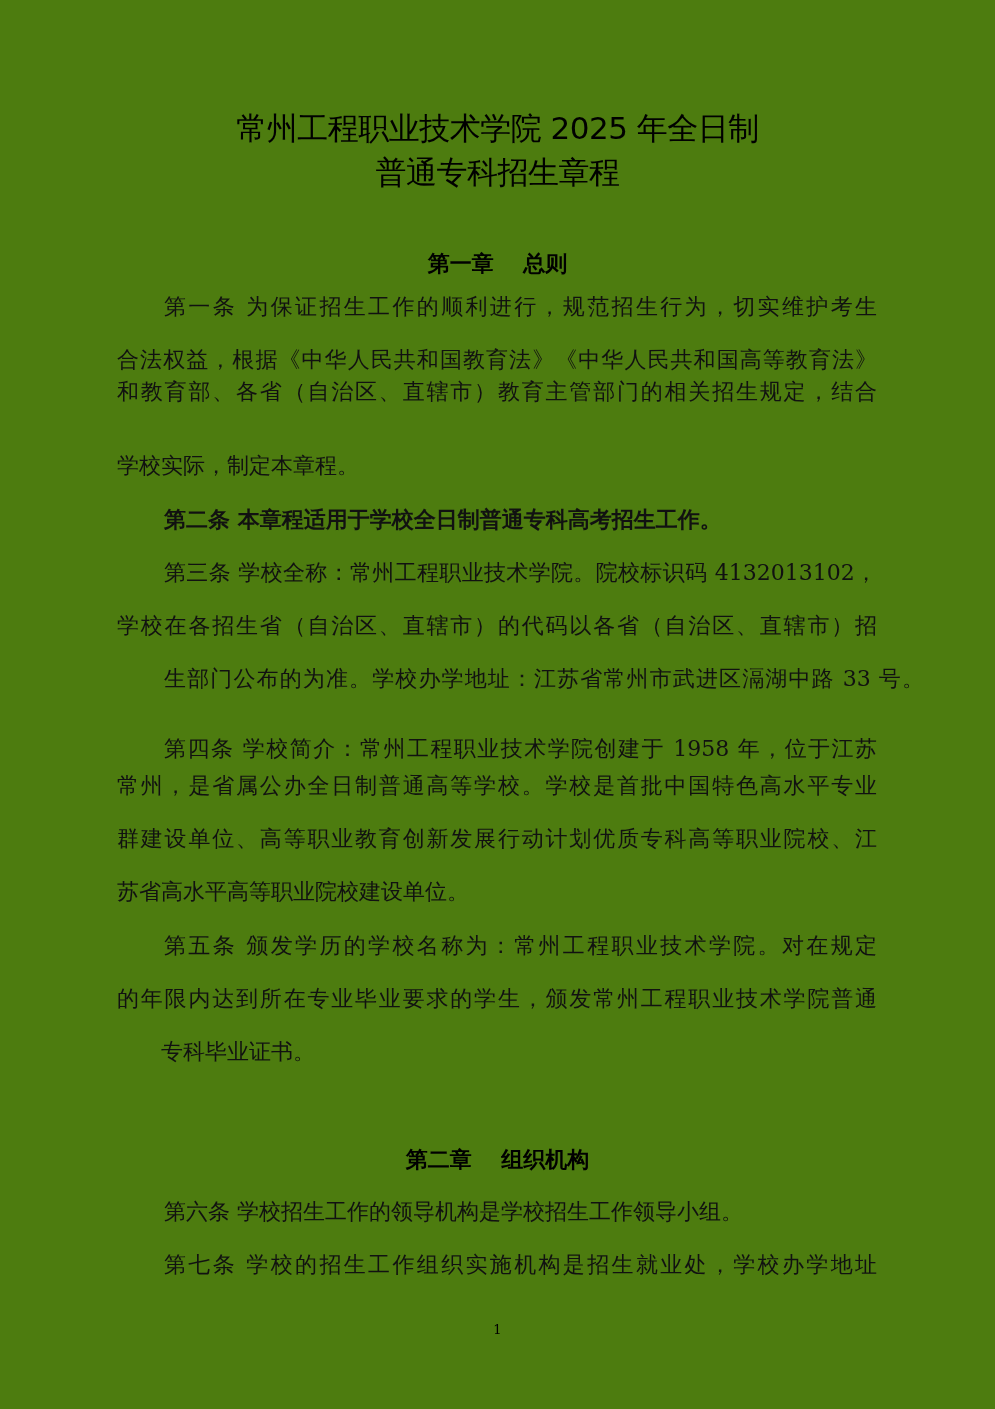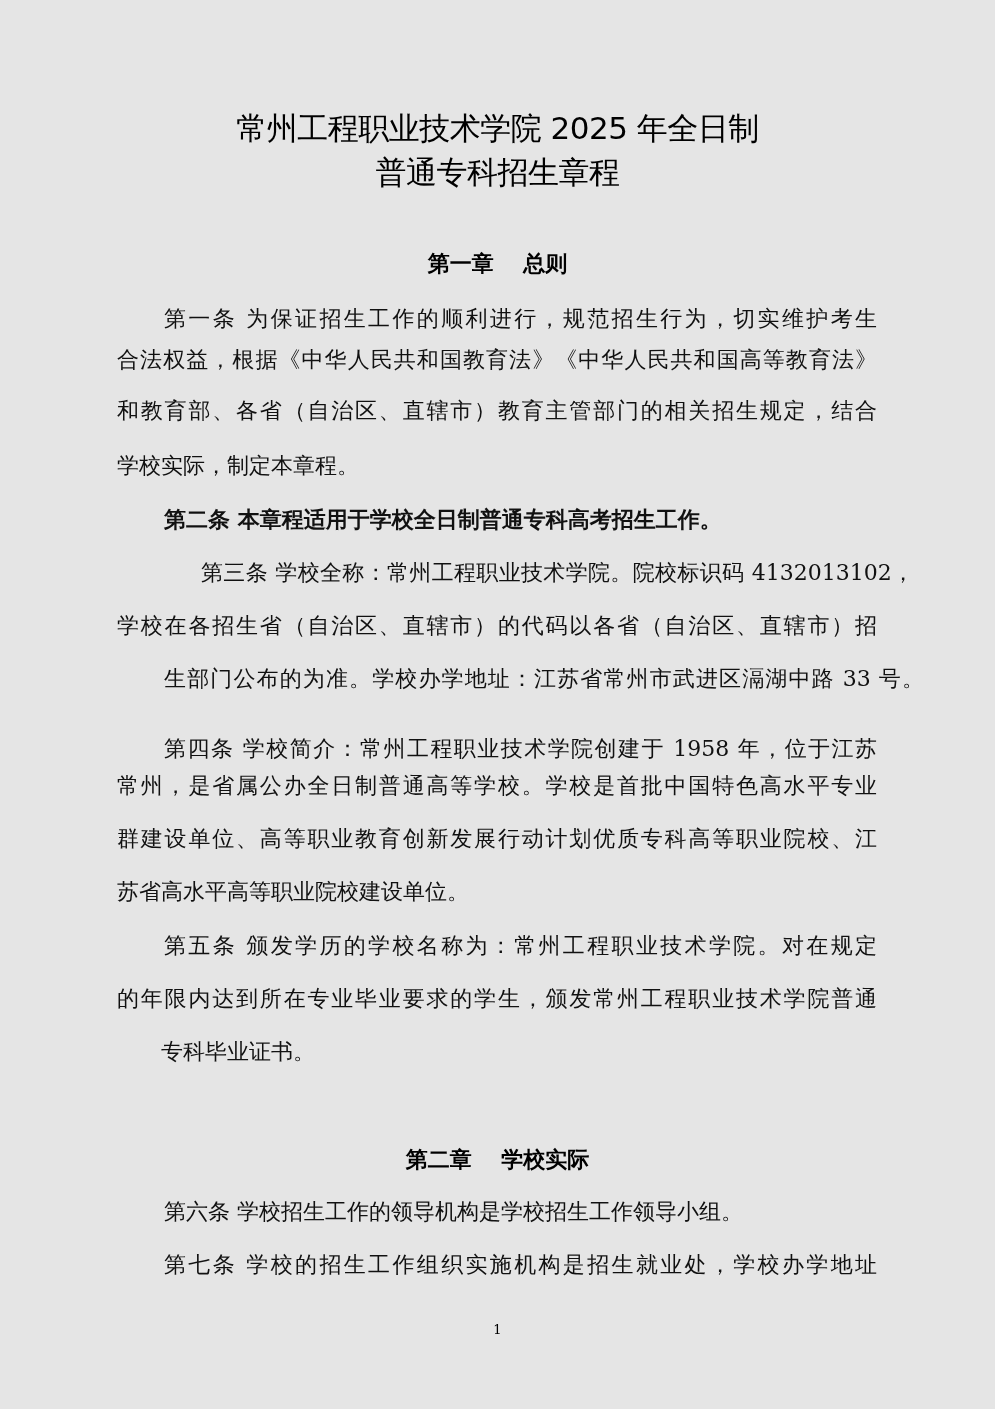--- a/index.html
+++ b/index.html
@@ -13,21 +13,21 @@
     position: relative;
     overflow: hidden;
     color: #000000;
     font-family: "DejaVu Serif", "Liberation Serif", serif;
   }
   .page {
     position: absolute;
     left: 0; top: 0;
     width: 995px;
     height: 1409px;
-    background: #e5e5e5;
+    background: #4d7c0f;
   }
   .title {
     position: absolute;
     left: 0;
     width: 995px;
     text-align: center;
     font-family: "DejaVu Sans", "Liberation Sans", sans-serif;
     font-size: 31px;
     line-height: 40px;
     letter-spacing: -0.5px;
@@ -78,40 +78,40 @@
 </head>
 <body>
 
 <div class="page">
 
   <div class="title l1">常州工程职业技术学院 2025 年全日制</div>
   <div class="title l2">普通专科招生章程</div>
 
   <div class="chapter" style="top:249px;">第一章　 总则</div>
 
-  <div class="line indent" style="top:292px;margin-top:12px;">第一条 为保证招生工作的顺利进行，规范招生行为，切实维护考生</div>
+  <div class="line indent" style="top:292px;">第一条 为保证招生工作的顺利进行，规范招生行为，切实维护考生</div>
   <div class="line" style="top:345px;">合法权益，根据《中华人民共和国教育法》《中华人民共和国高等教育法》</div>
-  <div class="line" style="top:396px;font-family:Liberation Serif, serif;">和教育部、各省（自治区、直辖市）教育主管部门的相关招生规定，结合</div>
+  <div class="line" style="top:377px;font-family:Liberation Serif, serif;">和教育部、各省（自治区、直辖市）教育主管部门的相关招生规定，结合</div>
   <div class="line last" style="top:451px;">学校实际，制定本章程。</div>
 
   <div class="line indent last" style="top:504px;font-weight:bold;">第二条 本章程适用于学校全日制普通专科高考招生工作。</div>
 
-  <div class="line indent" style="top:558px;margin-left:37px;">第三条 学校全称：常州工程职业技术学院。院校标识码 4132013102，</div>
+  <div class="line indent" style="top:558px;">第三条 学校全称：常州工程职业技术学院。院校标识码 4132013102，</div>
   <div class="line" style="top:611px;">学校在各招生省（自治区、直辖市）的代码以各省（自治区、直辖市）招</div>
   <div class="line" style="top:664px;margin-left:47px;">生部门公布的为准。学校办学地址：江苏省常州市武进区滆湖中路 33 号。</div>
 
   <div class="line indent" style="top:718px;margin-top:16px;">第四条 学校简介：常州工程职业技术学院创建于 1958 年，位于江苏</div>
   <div class="line" style="top:771px;">常州，是省属公办全日制普通高等学校。学校是首批中国特色高水平专业</div>
   <div class="line" style="top:824px;">群建设单位、高等职业教育创新发展行动计划优质专科高等职业院校、江</div>
   <div class="line last" style="top:877px;">苏省高水平高等职业院校建设单位。</div>
 
   <div class="line indent" style="top:931px;">第五条 颁发学历的学校名称为：常州工程职业技术学院。对在规定</div>
   <div class="line" style="top:984px;">的年限内达到所在专业毕业要求的学生，颁发常州工程职业技术学院普通</div>
   <div class="line last" style="top:1037px;margin-left:44px;">专科毕业证书。</div>
 
-  <div class="chapter" style="top:1145px;">第二章　 学校实际</div>
+  <div class="chapter" style="top:1145px;">第二章　 组织机构</div>
 
   <div class="line indent last" style="top:1197px;">第六条 学校招生工作的领导机构是学校招生工作领导小组。</div>
 
   <div class="line indent" style="top:1250px;">第七条 学校的招生工作组织实施机构是招生就业处，学校办学地址</div>
 
   <div class="page-number">1</div>
 </div>
 
 </body></html>

